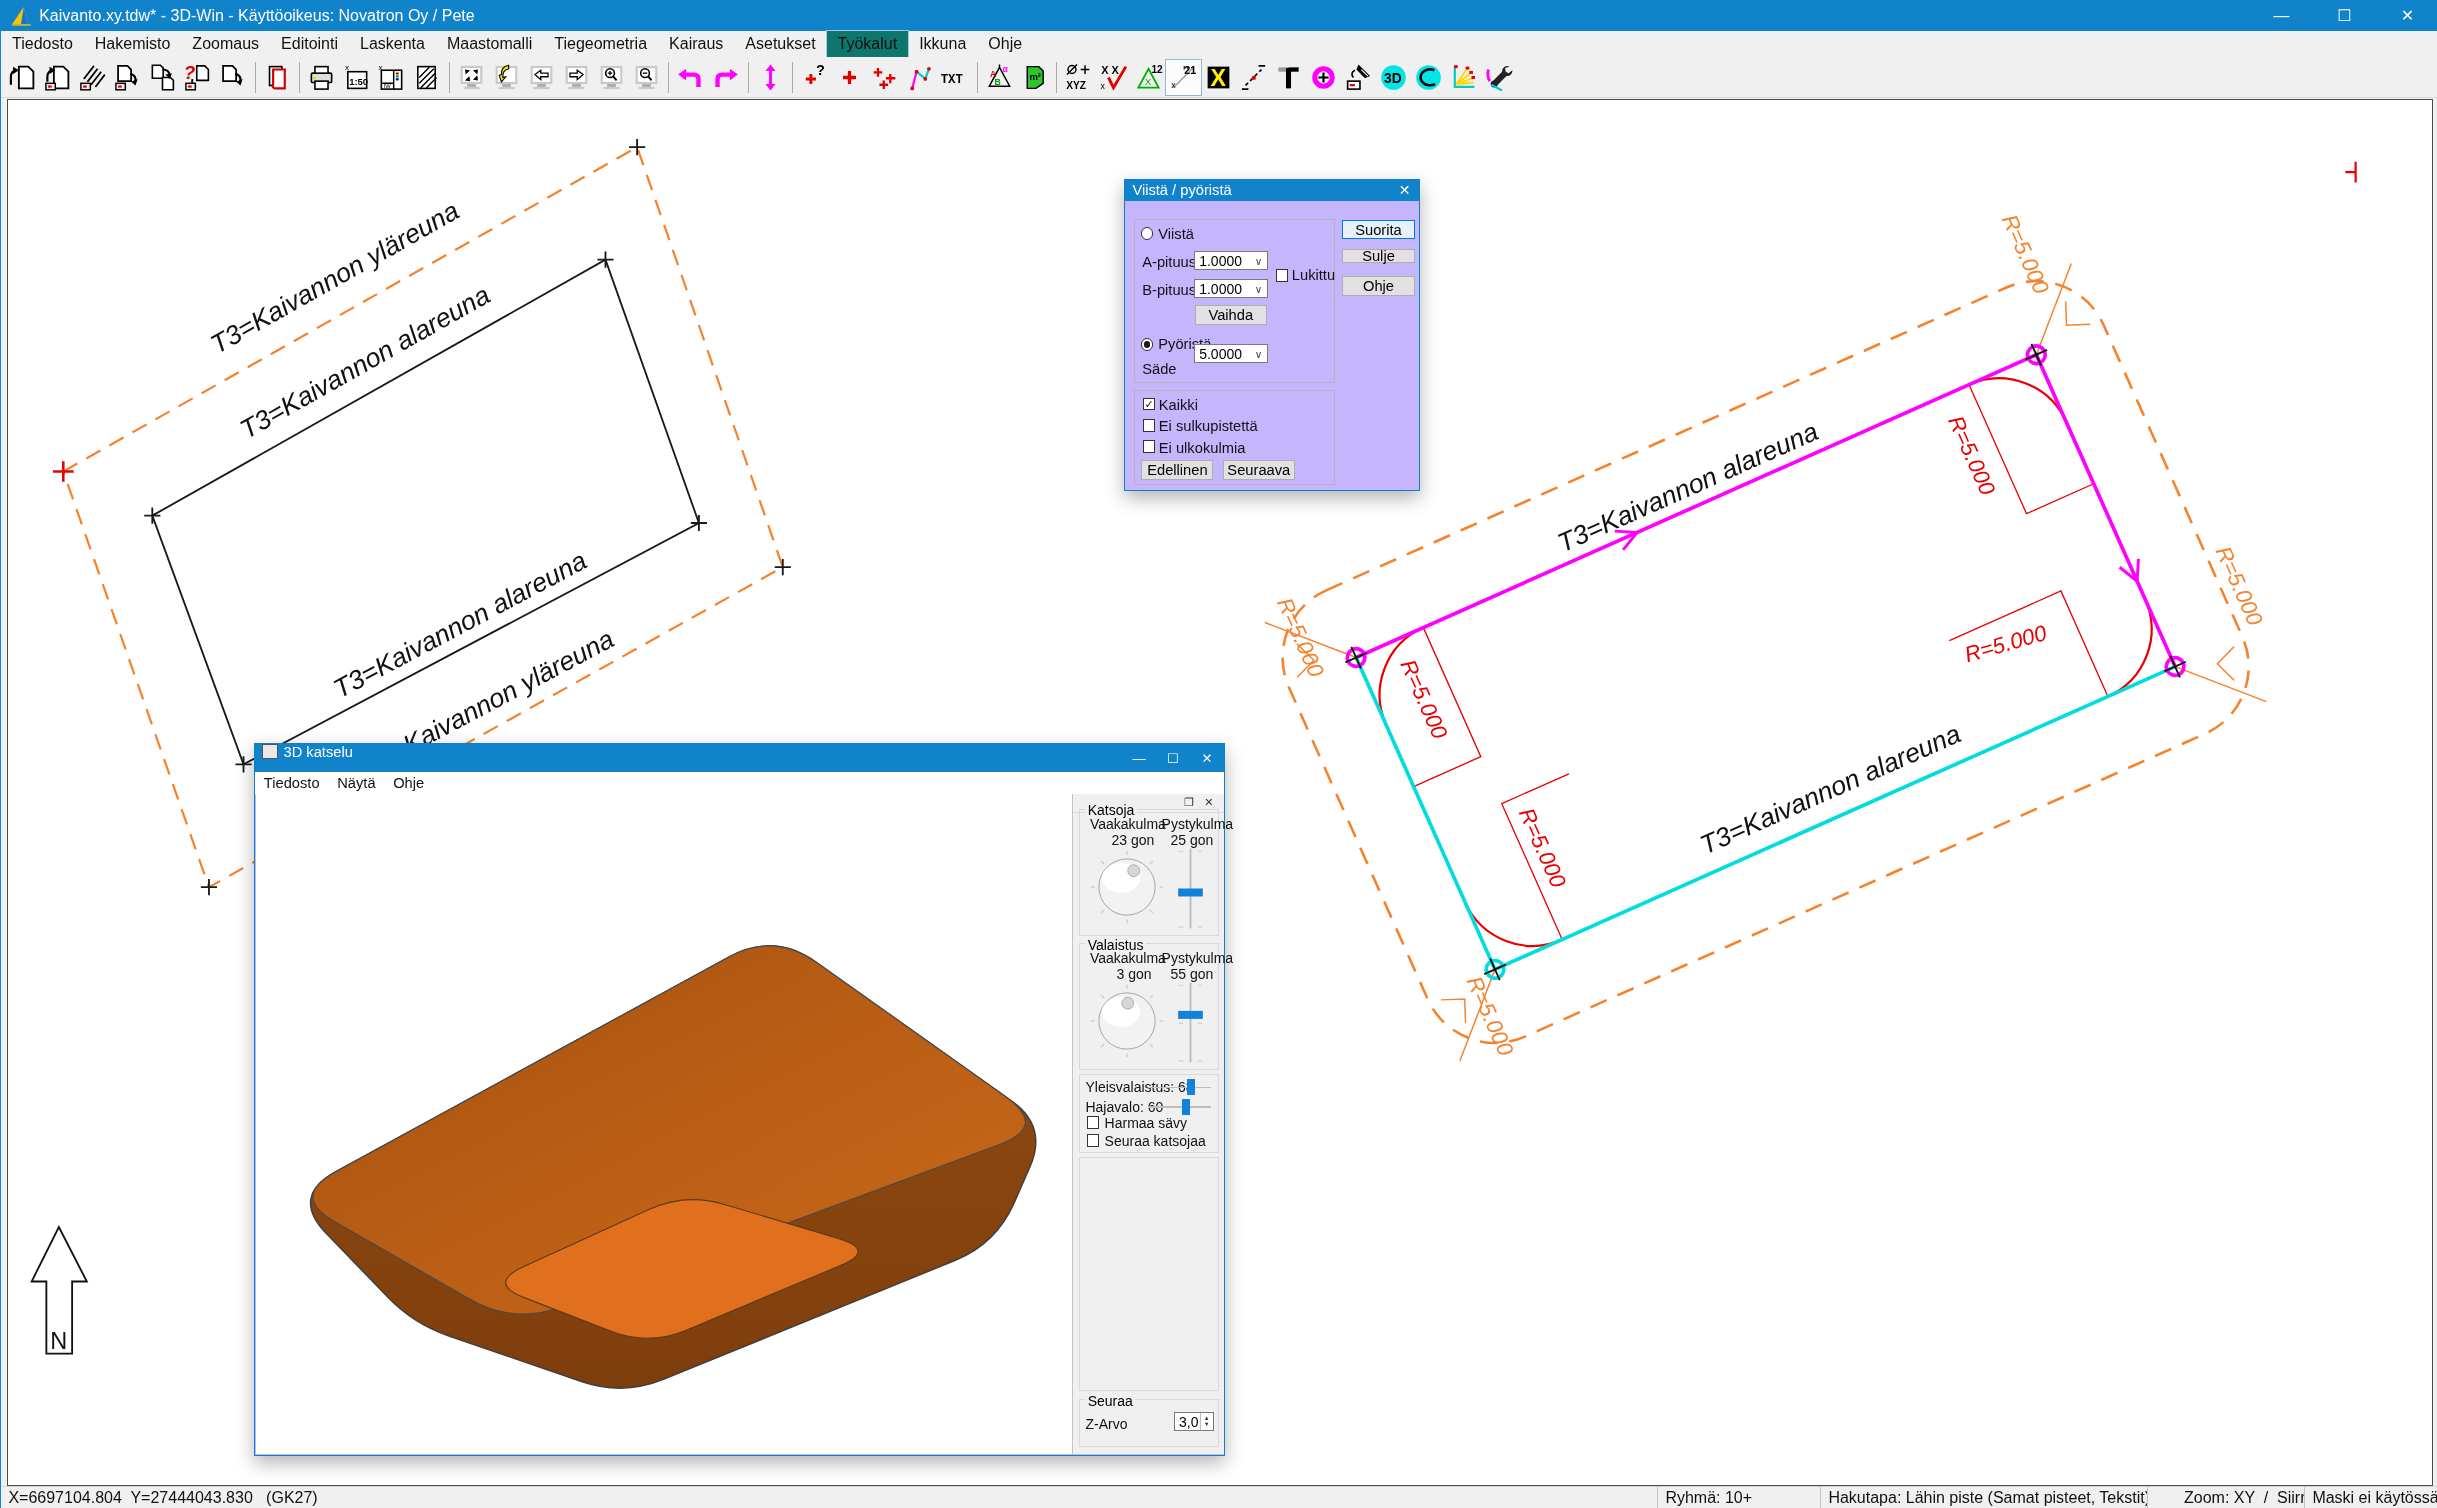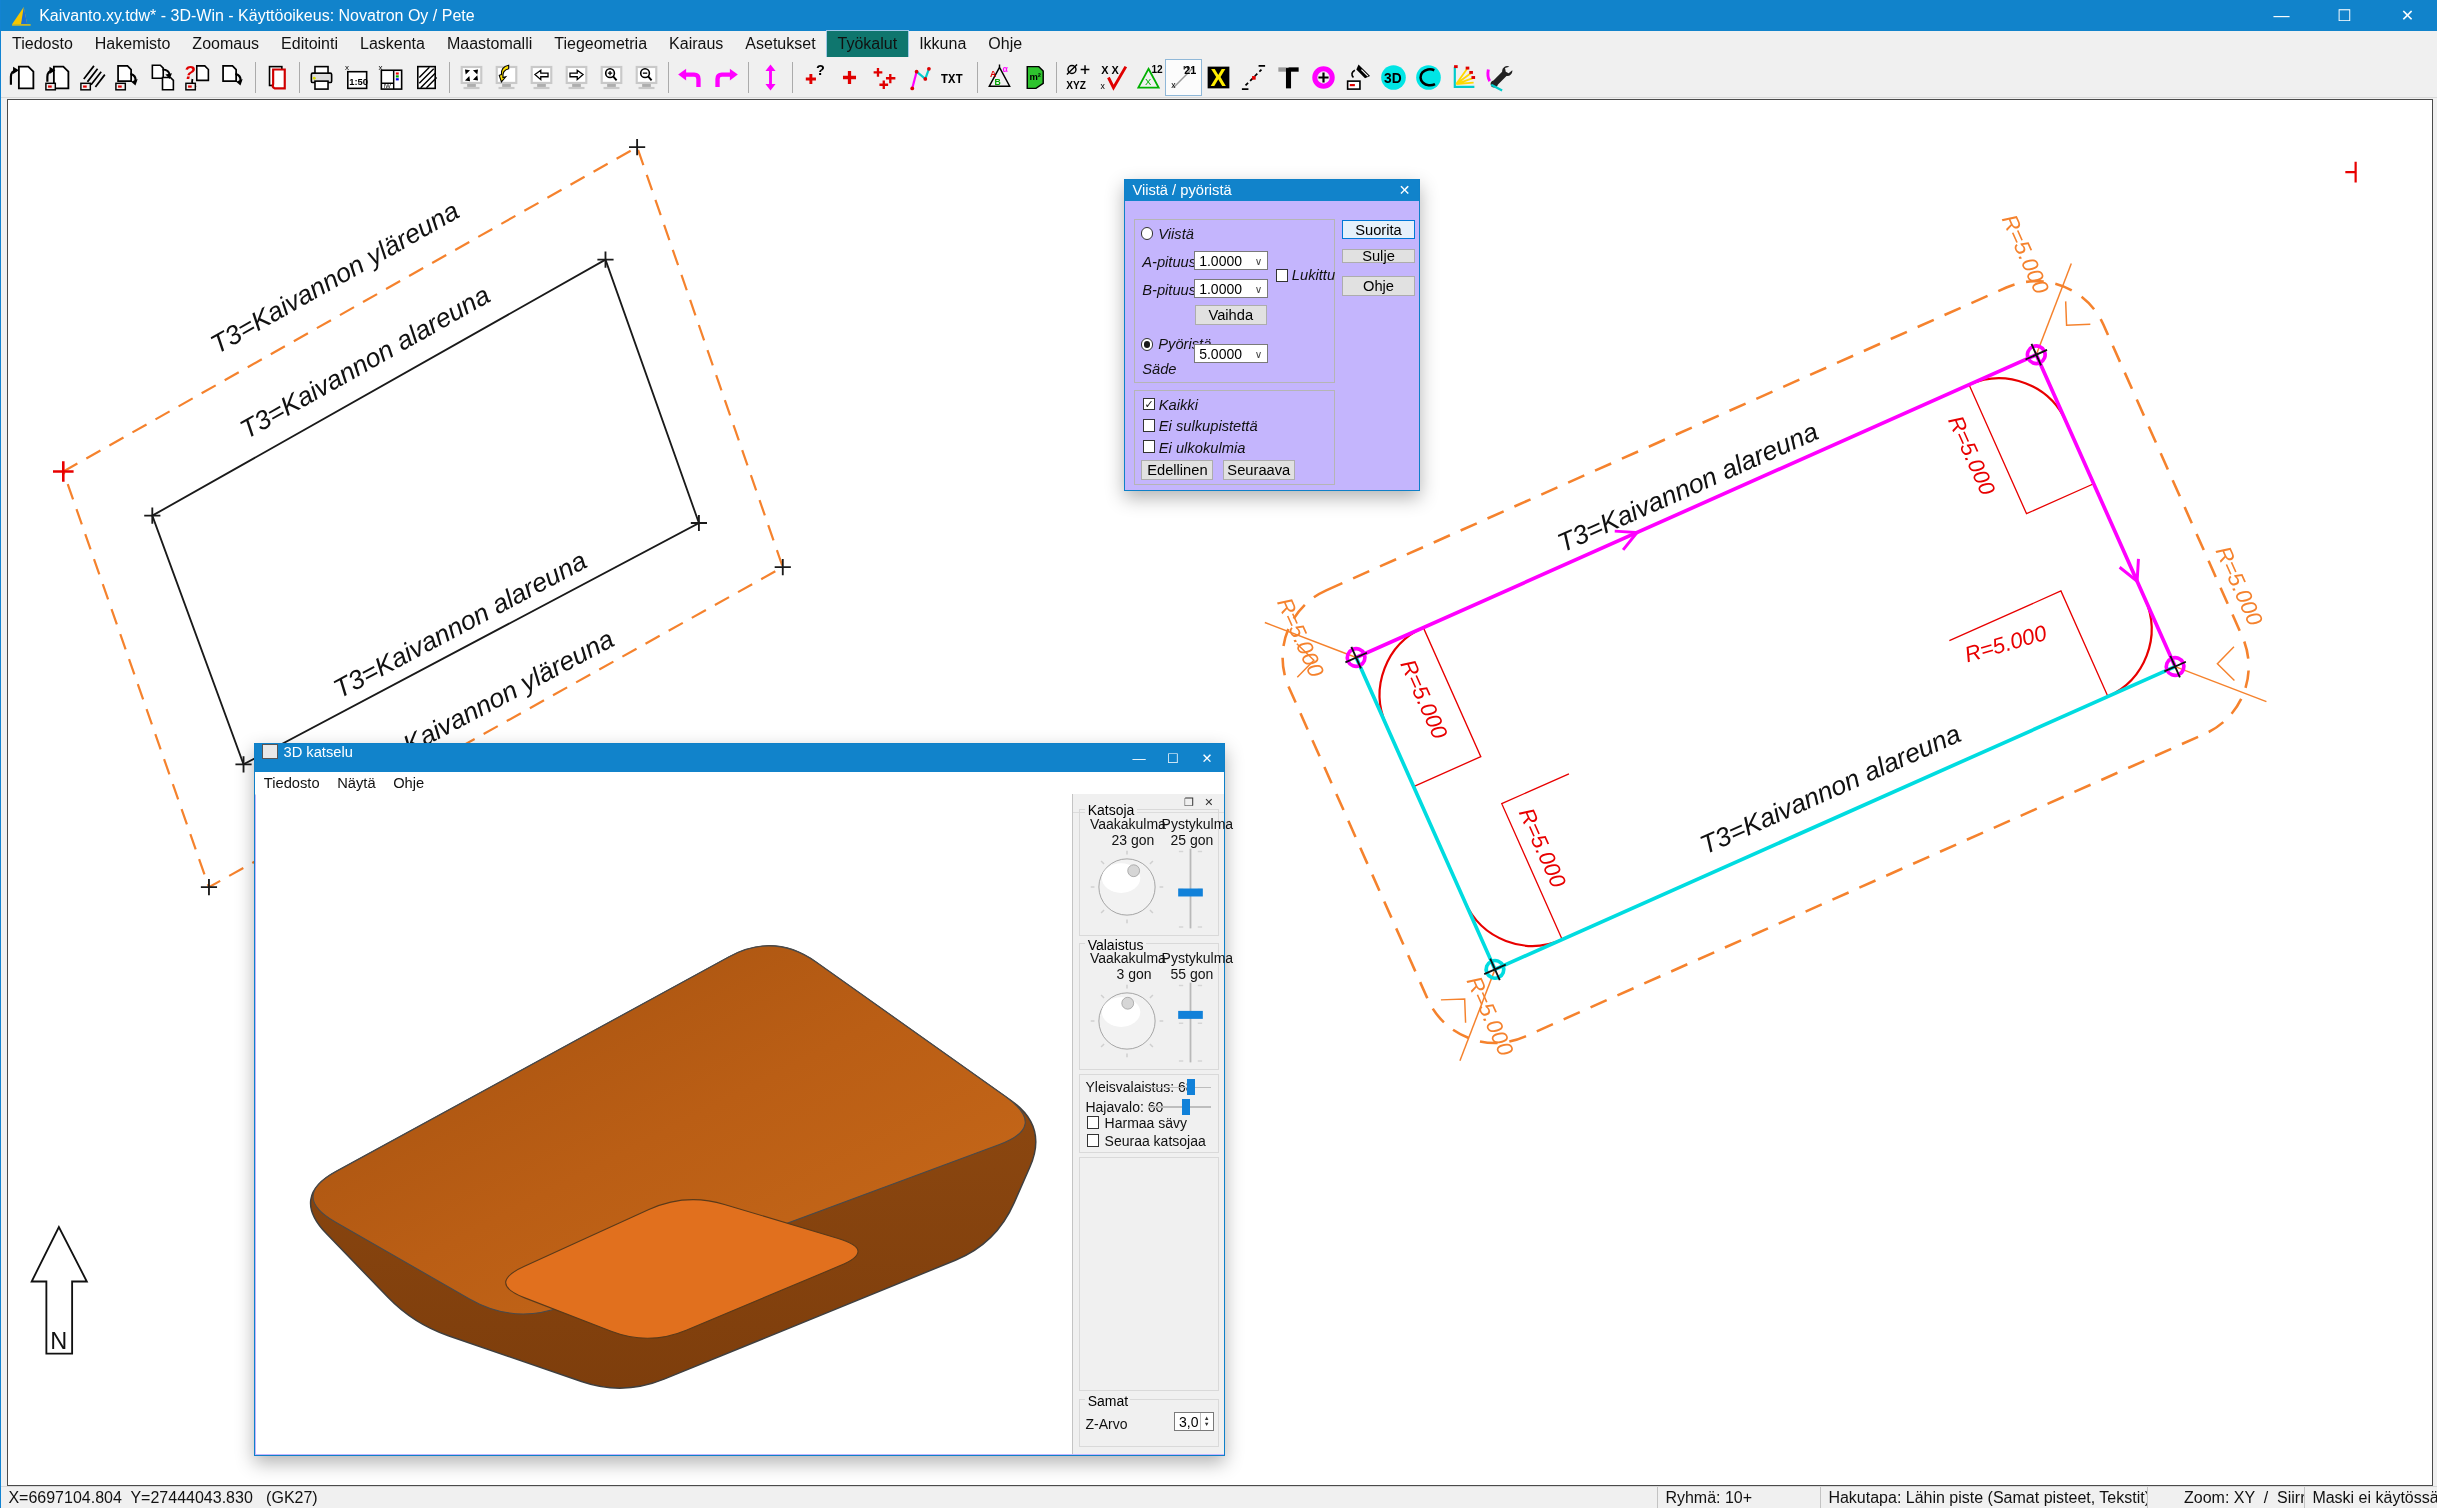--- a/index.html
+++ b/index.html
@@ -25,21 +25,21 @@
   .tsep{width:0.7px;height:31px;background:#ababab;margin:0 4.4px;flex:0 0 auto;}
   
   #canvas{left:5.9px;top:99px;width:2426px;height:1387px;background:#fff;border:0.7px solid #4a4a4a;box-sizing:border-box;}
   #canvas svg{position:absolute;left:0;top:0;}
   
   .dlg{background:#c4b5fd;border:0.7px solid #0f80c8;box-shadow:0 7.4px 17.7px rgba(0,0,0,.3);}
   #dialog{left:1123px;top:179px;width:294px;height:310px;}
   .dlg-title{height:20.6px;background:#1183cb;color:#fff;display:flex;align-items:center;font-size:14.7px;padding-left:7.4px;}
   .dlg-title .x{margin-left:auto;width:29px;text-align:center;font-size:14px;}
   .grp{position:absolute;border:0.7px solid #b5b5b5;}
-  .lab{position:absolute;font-size:14.7px;color:#111;white-space:nowrap;font-style:italic;}
+  .lab{position:absolute;font-size:14.7px;color:#111;white-space:nowrap;}
   .combo{position:absolute;background:#fff;border:0.7px solid #7a7a7a;font-size:14px;display:flex;align-items:center;padding-left:4.4px;box-sizing:border-box;}
   .combo .chev{margin-left:auto;margin-right:4.4px;color:#444;font-size:10.3px;}
   .btn{position:absolute;background:#e1e1e1;border:0.7px solid #adadad;display:flex;align-items:center;justify-content:center;font-size:14.7px;box-sizing:border-box;}
   .btn.focused{border:1.5px solid #0078d7;background:#e5f1fb;}
   .radio{position:absolute;width:12.5px;height:12.5px;border:0.7px solid #333;border-radius:50%;background:#fff;box-sizing:border-box;}
   .radio.sel::after{content:'';display:block;width:6.6px;height:6.6px;margin:2.2px;border-radius:50%;background:#1a1a1a;}
   .cbx{position:absolute;width:12.5px;height:12.5px;border:0.7px solid #333;background:#fff;box-sizing:border-box;font-size:11px;line-height:11px;text-align:center;color:#111;}
   
   #viewer{left:253px;top:743px;width:969px;height:711px;}
   .vtitle{height:28px;background:#1183cb;color:#fff;display:flex;font-size:14.7px;}
@@ -596,21 +596,21 @@
         </div>
         <div class="cbx" style="left:7.4px;top:41px;"></div>
         <span class="ptxt" style="left:25px;top:40px;">Harmaa sävy</span>
         <div class="cbx" style="left:7.4px;top:59px;"></div>
         <span class="ptxt" style="left:25px;top:58px;">Seuraa katsojaa</span>
       </div>
 
       <div class="pgroup" style="top:363px;height:232px;"></div>
 
       <div class="pgroup" style="top:605px;height:46px;">
-        <span class="glabel">Samat</span>
+        <span class="glabel">Seuraa</span>
         <span class="ptxt" style="left:5.9px;top:16px;">Z-Arvo</span>
         <div class="spin" style="left:94px;top:11.8px;width:40px;height:19px;">
           <span>3,0</span>
           <span class="arr">▲<br>▼</span>
         </div>
       </div>
     </div>
   </div>
 </div>
 

